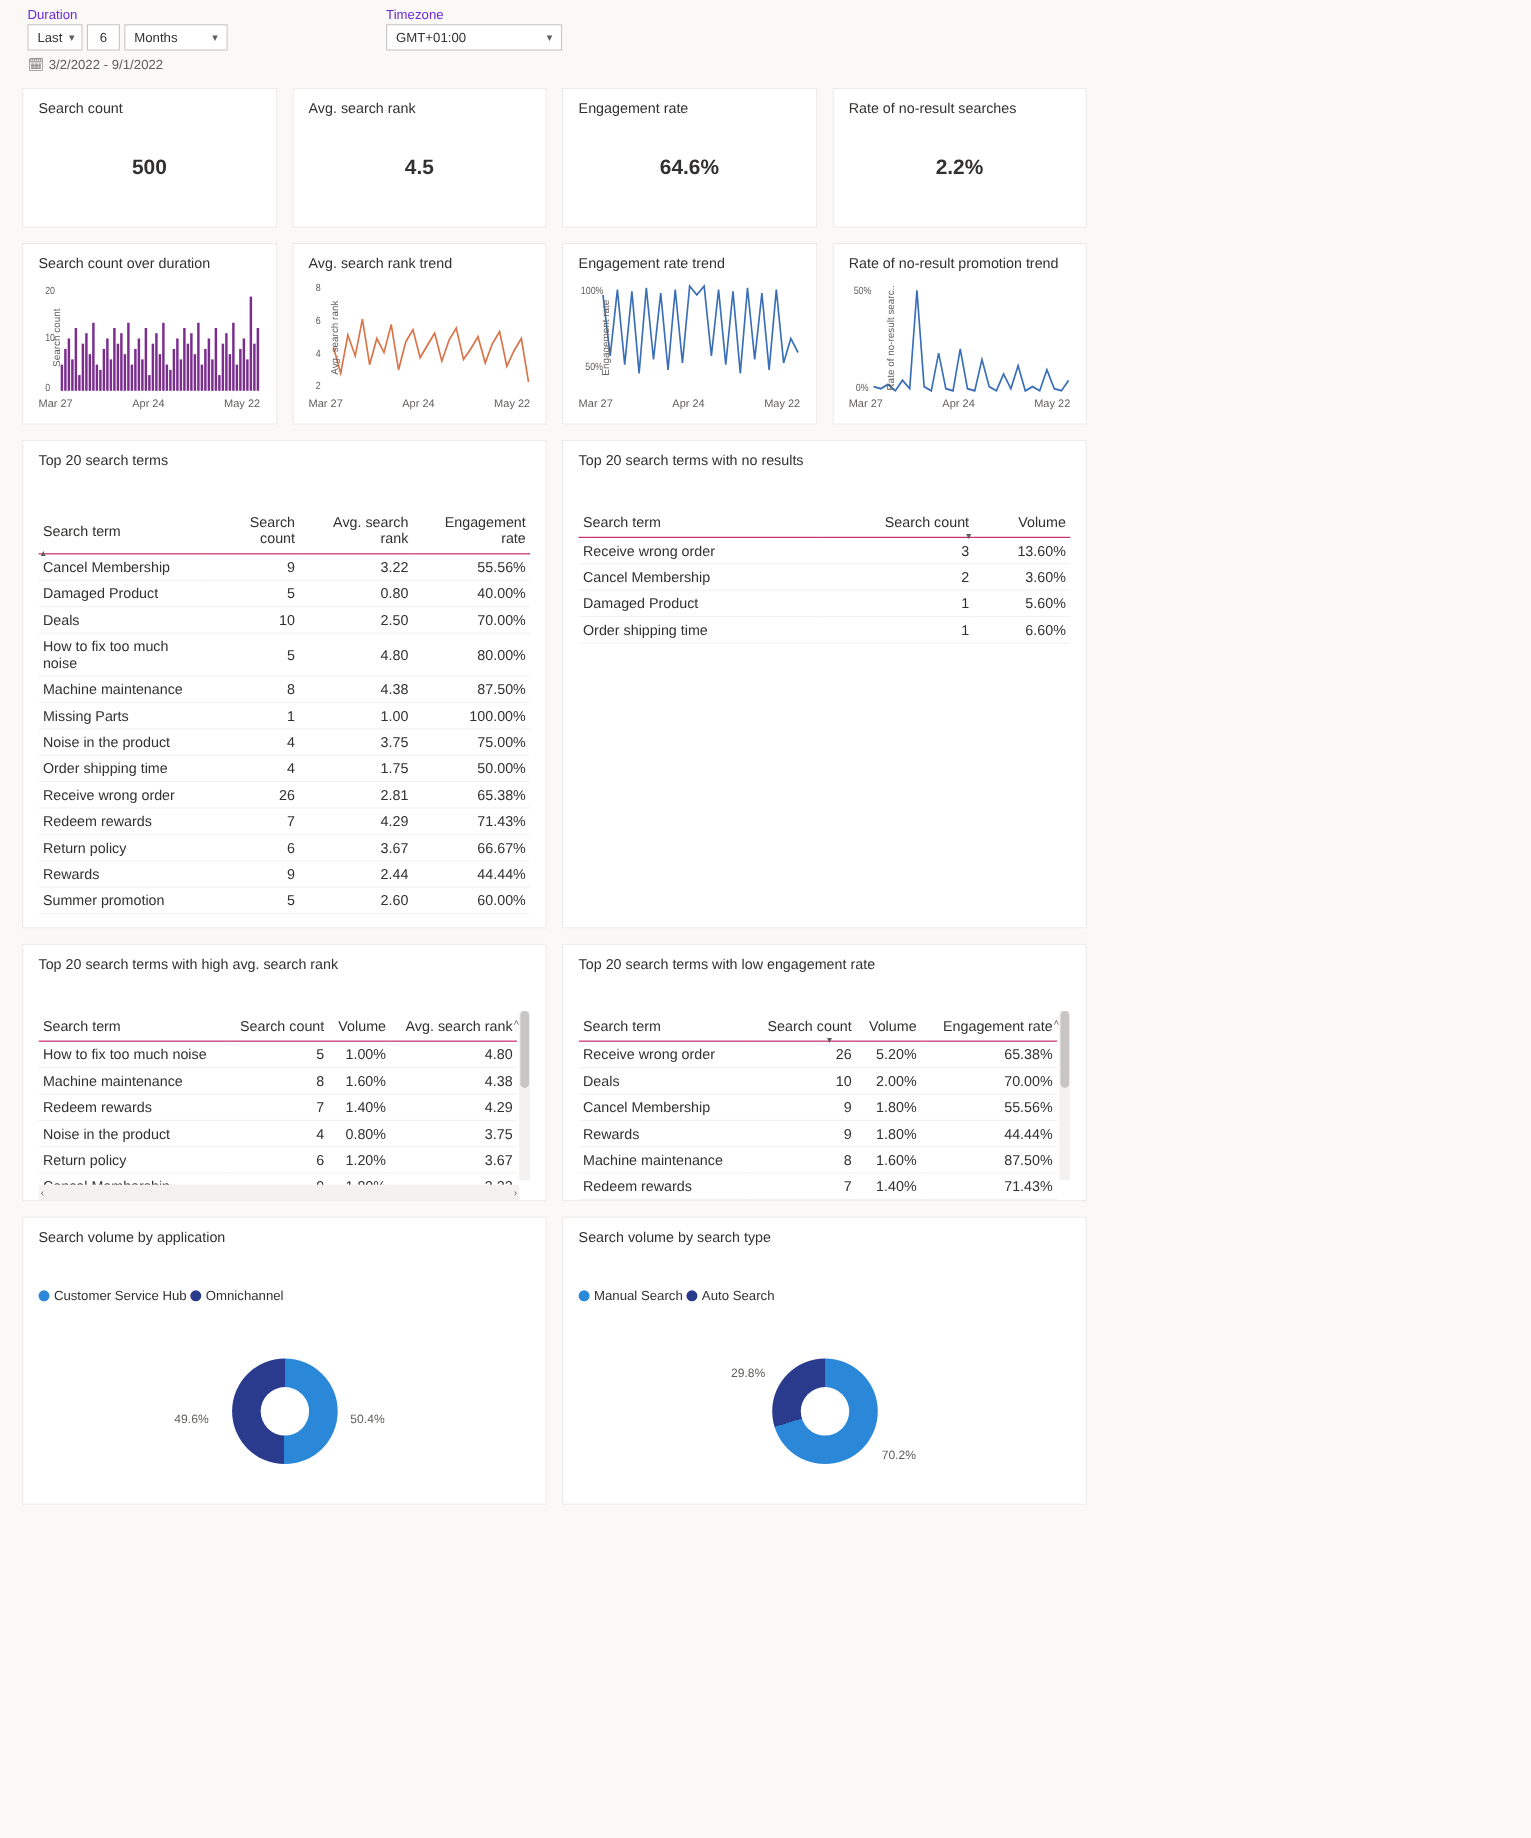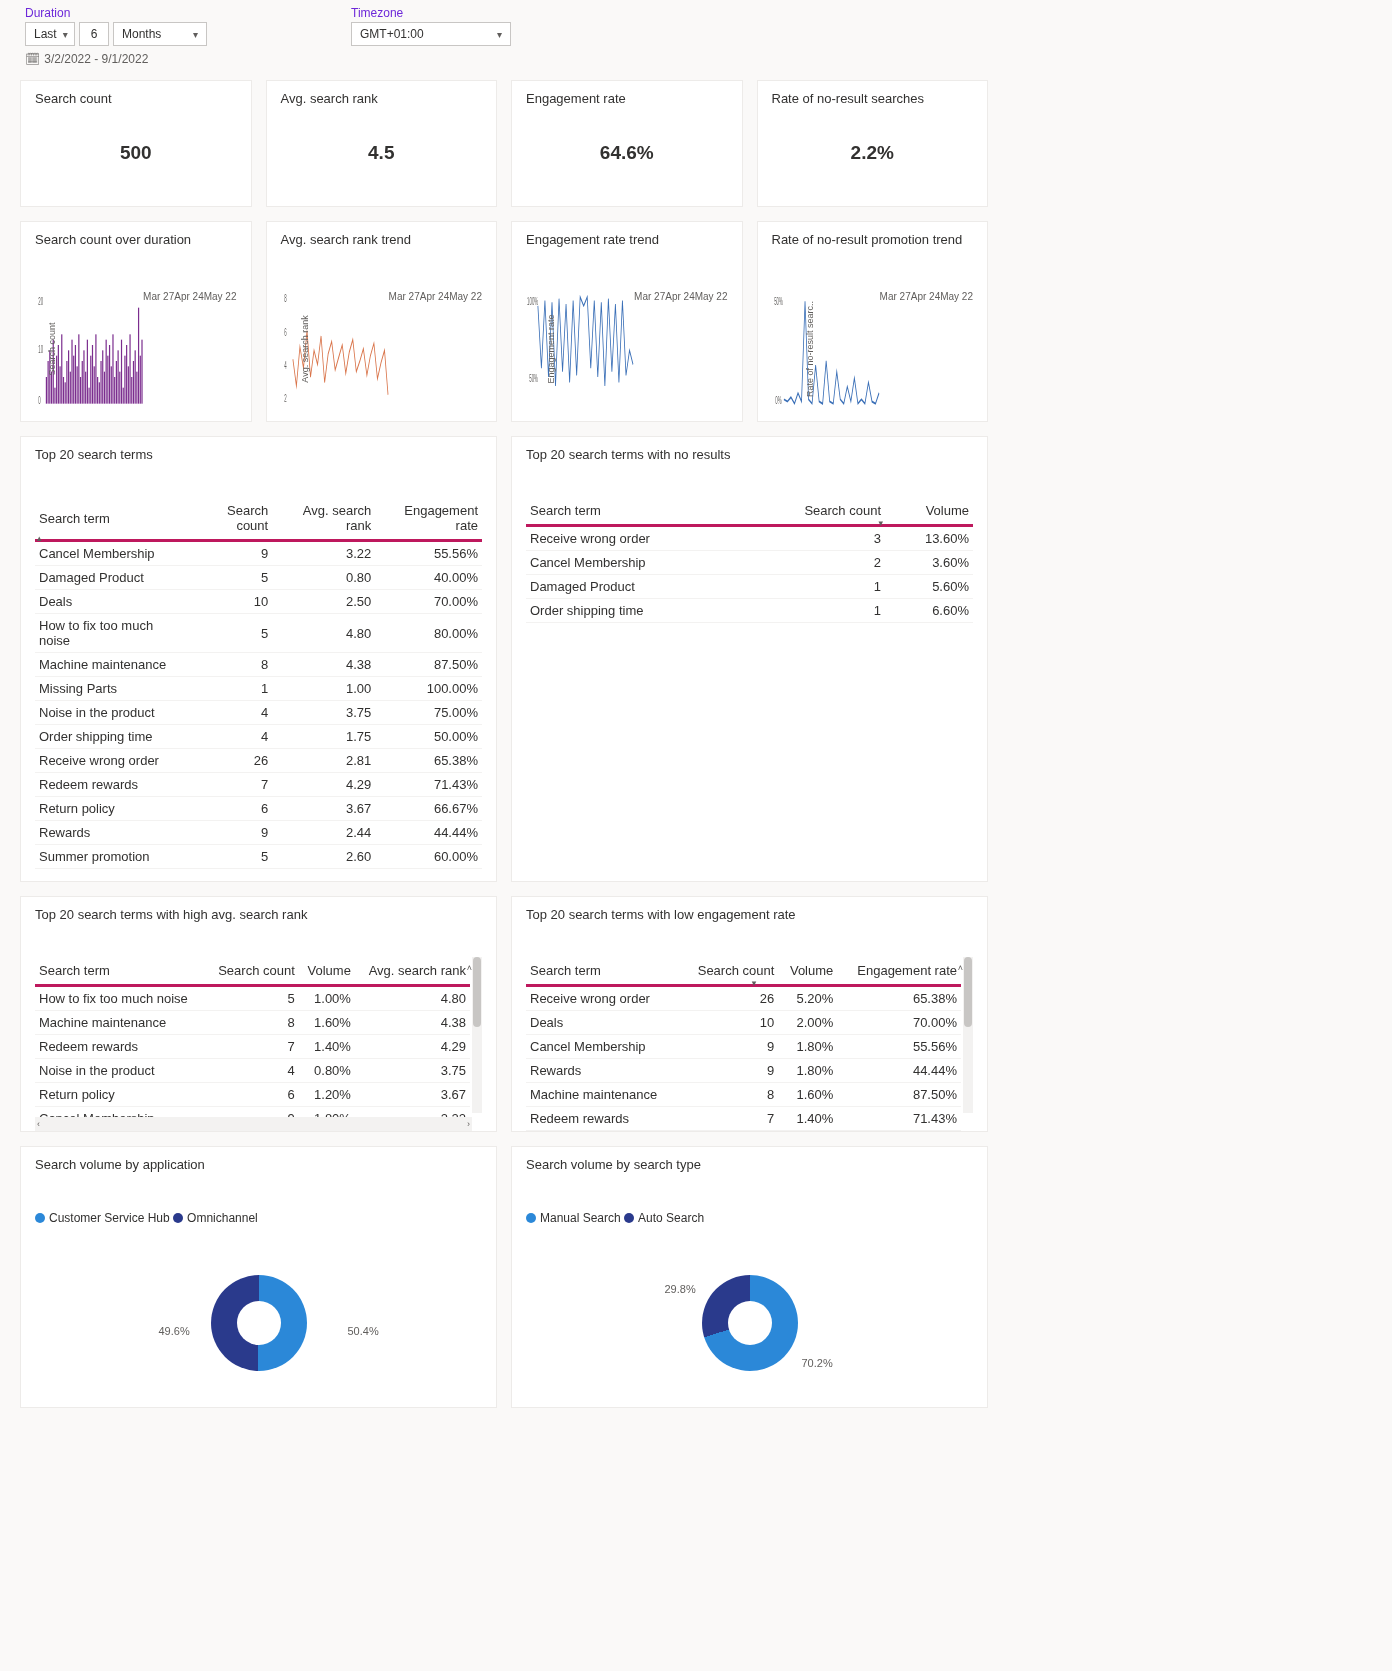--- a/index.html
+++ b/index.html
@@ -27,34 +27,34 @@
   
   .grid { display: grid; grid-template-columns: repeat(4, 1fr); gap: 14px; padding: 10px 20px; }
   .card {
     background: #fff; border: 1px solid #edebe9; padding: 10px 14px 12px;
     display: flex; flex-direction: column; min-width: 0;
   }
   .card-title { font-size: 13px; color: #323130; margin: 0 0 6px; }
   .kpi .big {
     font-size: 19px; font-weight: 700; text-align: center; padding: 30px 0;
   }
-  .mini-chart { height: 120px; display: flex; flex-direction: row; margin-top: 36px; }
+  .mini-chart { height: 120px; display: flex; flex-direction: column; }
   .mini-chart .plot { flex: 1; position: relative; }
   .axis-x { display: flex; justify-content: space-between; font-size: 10px; color: #605e5c; margin-top: 2px; }
   .axis-y-label {
     position: absolute; left: -10px; top: 50%; transform: translateY(-50%) rotate(-90deg);
     font-size: 9px; color: #605e5c; white-space: nowrap; transform-origin: center;
   }
   
   .col-span-2 { grid-column: span 2; gap: 29px; }
   
   table { width: 100%; border-collapse: collapse; font-size: 13px; }
   th {
     text-align: left; font-weight: 400; color: #323130;
-    padding: 6px 4px; border-bottom: 3px solid #be185d; position: relative;
+    padding: 6px 4px; border-bottom: 1px solid #be185d; position: relative;
     cursor: pointer;
   }
   th.right, td.right { text-align: right; }
   th .sort-ind { position: absolute; font-size: 9px; color: #605e5c; }
   td { padding: 4px 4px; border-bottom: 1px solid #f3f2f1; }
   .scroll-box { max-height: 180px; overflow: hidden; position: relative; }
   .scroll-fake-vert {
     position: absolute; right: 0; top: 0; bottom: 18px; width: 10px;
     background: #f3f2f1;
   }
@@ -513,21 +513,21 @@
           <div class="thumb" style="top:0;height:70px"></div>
         </div>
     </div>
   </div>
 
   <div class="card col-span-2">
     <div class="card-title">Search volume by application</div>
     <div class="legend" id="legend-app"><span class="dot" style="background:#2b88d8"></span><span>Customer Service Hub</span> <span class="dot" style="background:#2a3a8c"></span><span>Omnichannel</span> </div>
     <div class="donut-wrap">
       <div class="donut" id="donut-app" style="background: conic-gradient(rgb(43, 136, 216) 0deg, rgb(43, 136, 216) 181.44deg, rgb(42, 58, 140) 181.44deg, rgb(42, 58, 140) 360deg);"></div>
-      <span class="donut-label" id="lblA0" style="left: calc(50% + 60px); top: 60px; margin-left: 29px;">50.4%</span>
+      <span class="donut-label" id="lblA0" style="left: calc(50% + 60px); top: 60px;">50.4%</span>
       <span class="donut-label" id="lblA1" style="left: calc(50% - 100px); top: 60px;">49.6%</span>
     </div>
   </div>
 
   <div class="card col-span-2">
     <div class="card-title">Search volume by search type</div>
     <div class="legend" id="legend-type"><span class="dot" style="background:#2b88d8"></span><span>Manual Search</span> <span class="dot" style="background:#2a3a8c"></span><span>Auto Search</span> </div>
     <div class="donut-wrap">
       <div class="donut" id="donut-type" style="background: conic-gradient(rgb(43, 136, 216) 0deg, rgb(43, 136, 216) 252.72deg, rgb(42, 58, 140) 252.72deg, rgb(42, 58, 140) 360deg);"></div>
       <span class="donut-label" id="lblT0" style="left: calc(50% + 52px); top: 92px;">70.2%</span>

